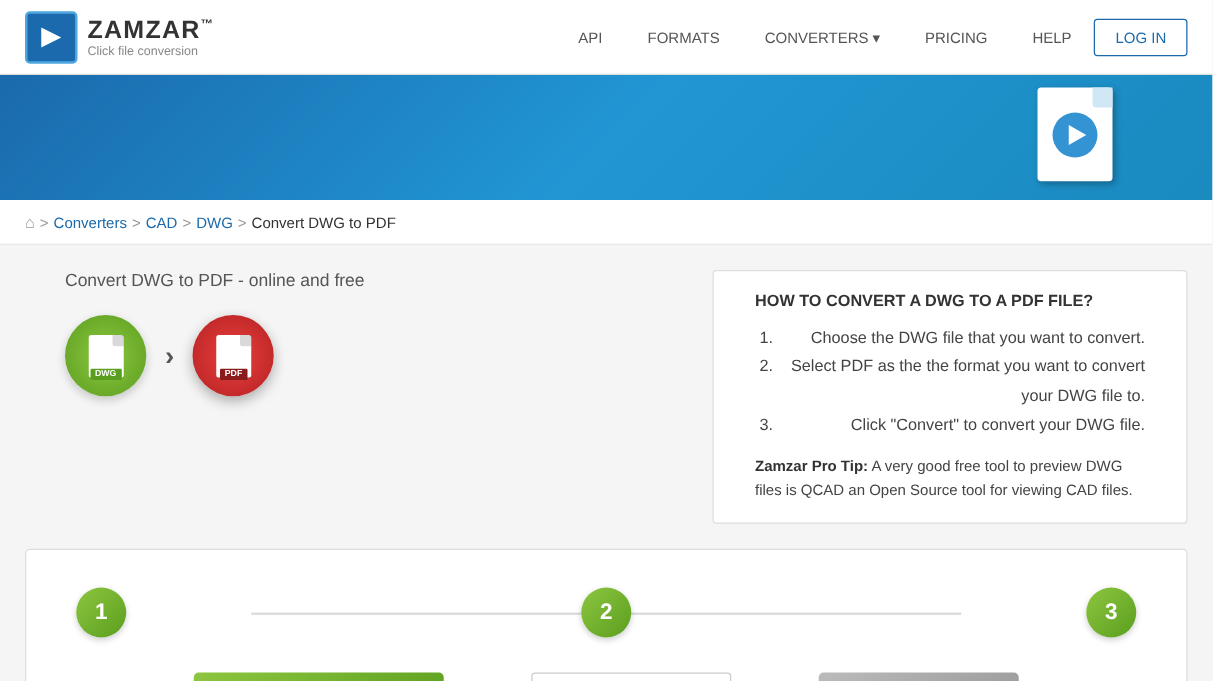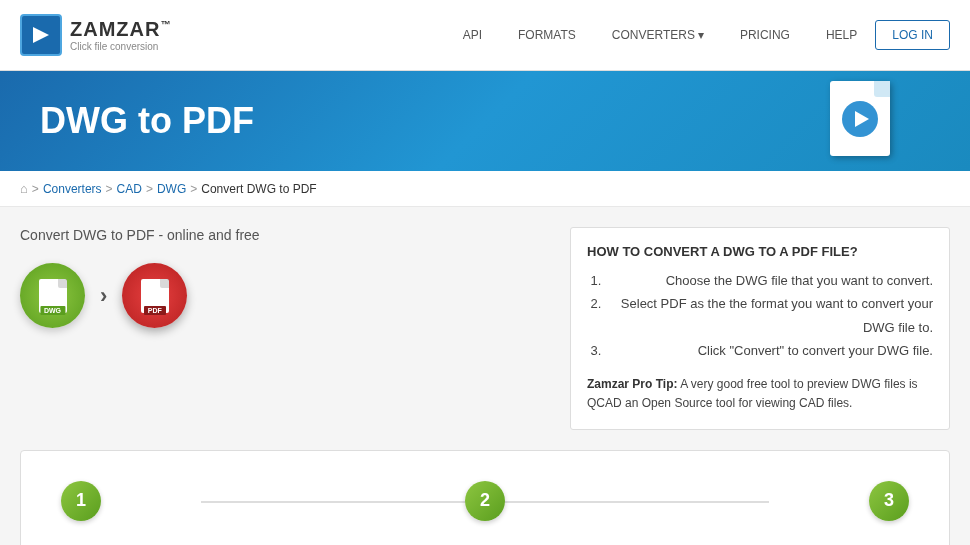--- a/index.html
+++ b/index.html
@@ -5,21 +5,21 @@
     * { margin: 0; padding: 0; box-sizing: border-box; }
     body { font-family: Arial, sans-serif; font-size: 14px; color: #333; background: #f5f5f5; width: 970px; }
 
     
     .header {
       background: #fff;
       border-bottom: 1px solid #ddd;
       display: flex;
       align-items: center;
       padding: 0 20px;
-      height: 71px;
+      height: 60px;
     }
     .logo-area {
       display: flex;
       align-items: center;
       margin-right: auto;
     }
     .logo-icon {
       width: 42px;
       height: 42px;
       background: #1a6aad;
@@ -160,20 +160,21 @@
       padding: 20px 20px 10px;
       background: #f5f5f5;
     }
     .top-section {
       display: flex;
       gap: 20px;
       margin-bottom: 20px;
     }
     .converter-info {
       flex: 1;
+      margin-left: 32px;
     }
     .converter-title {
       font-size: 14px;
       color: #555;
       margin-bottom: 20px;
     }
     .format-icons {
       display: flex;
       align-items: center;
       gap: 15px;
@@ -236,21 +237,21 @@
       color: #555;
       font-weight: bold;
     }
 
     
     .howto-box {
       width: 380px;
       background: #fff;
       border: 1px solid #ddd;
       border-radius: 3px;
-      padding: 16px 16px;
+      padding: 16px 33px;
       font-size: 13px;
     }
     .howto-title {
       font-size: 13px;
       font-weight: bold;
       color: #333;
       margin-bottom: 10px;
     }
     .howto-steps {
       list-style: decimal;
@@ -400,21 +401,20 @@
     <a class="nav-link">PRICING</a>
     <a class="nav-link">HELP</a>
   </nav>
   <button class="btn-login">LOG IN</button>
 </div>
 
 <div class="hero">
   <div class="hero-bg-icons">
     
   </div>
-  <h1 class="hero-title">DWG to PDF</h1>
   <div class="hero-file-graphic">
     <div class="file-page">
       <div class="play-btn">
         <div class="play-arrow"></div>
       </div>
     </div>
   </div>
 </div>
 
 <div class="breadcrumb">

